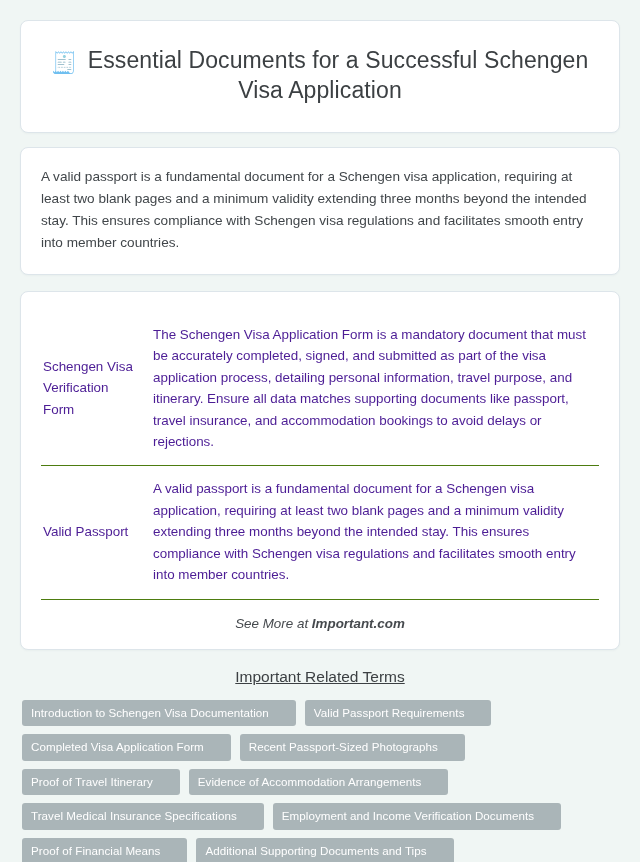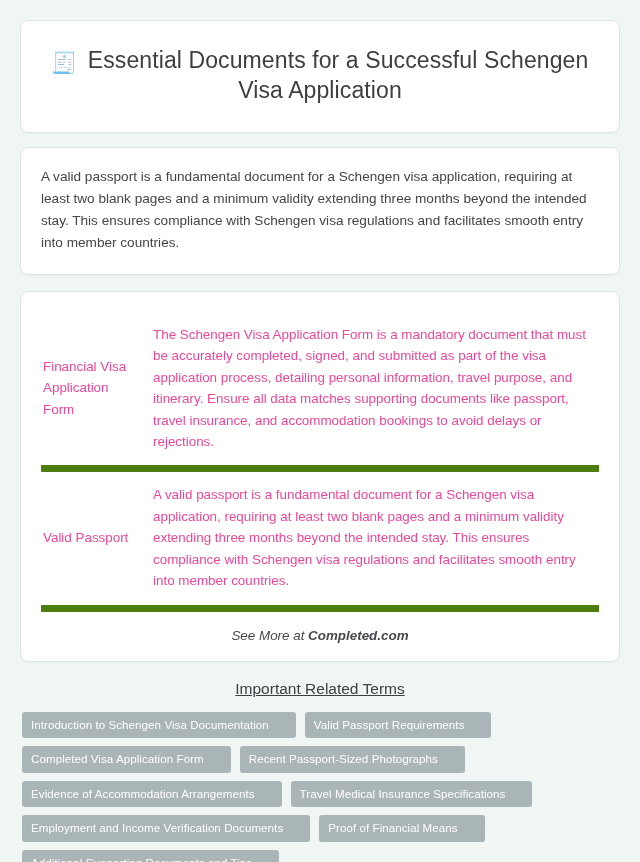--- a/index.html
+++ b/index.html
@@ -75,26 +75,26 @@
     padding: 20px 20px 16px 20px;
     margin-bottom: 18px;
   }
   table.doc-table {
     width: 100%;
     border-collapse: collapse;
     table-layout: fixed;
   }
   table.doc-table td {
     border-top: 1px solid #e4e4e4;
-    border-bottom: 7px solid #4d7c0f;
+    border-bottom: 1px solid #4d7c0f;
     padding: 12px 8px 13px 2px;
     vertical-align: middle;
     font-size: 13.4px;
     line-height: 1.6;
-    color: #ec4899;
+    color: #4c1d95;
   }
   table.doc-table tr:first-child td { border-top: none; }
   td.term-cell {
     width: 110px;
     padding-right: 14px;
     color: #3f4448;
   }
   td.desc-cell {
     padding-left: 10px;
   }
@@ -153,39 +153,40 @@
   </div>
 
   <div class="card intro-card">
     <p class="intro-text">A valid passport is a fundamental document for a Schengen visa application, requiring at least two blank pages and a minimum validity extending three months beyond the intended stay. This ensures compliance with Schengen visa regulations and facilitates smooth entry into member countries.</p>
   </div>
 
   <div class="card table-card">
     <table class="doc-table">
       <tbody>
         <tr>
-          <td class="term-cell">Financial Visa Application Form</td>
+          <td class="term-cell">Schengen Visa Verification Form</td>
           <td class="desc-cell">The Schengen Visa Application Form is a mandatory document that must be accurately completed, signed, and submitted as part of the visa application process, detailing personal information, travel purpose, and itinerary. Ensure all data matches supporting documents like passport, travel insurance, and accommodation bookings to avoid delays or rejections.</td>
         </tr>
         <tr>
           <td class="term-cell">Valid Passport</td>
           <td class="desc-cell">A valid passport is a fundamental document for a Schengen visa application, requiring at least two blank pages and a minimum validity extending three months beyond the intended stay. This ensures compliance with Schengen visa regulations and facilitates smooth entry into member countries.</td>
         </tr>
       </tbody>
     </table>
-    <div class="see-more"><span>See More at </span><span class="brand">Completed.com</span></div>
+    <div class="see-more"><span>See More at </span><span class="brand">Important.com</span></div>
   </div>
 
   <div class="terms-section">
     <h2 class="terms-heading">Important Related Terms</h2>
     <div class="tag-list">
       <span class="tag">Introduction to Schengen Visa Documentation</span>
       <span class="tag">Valid Passport Requirements</span>
       <span class="tag">Completed Visa Application Form</span>
       <span class="tag">Recent Passport-Sized Photographs</span>
+      <span class="tag">Proof of Travel Itinerary</span>
       <span class="tag">Evidence of Accommodation Arrangements</span>
       <span class="tag">Travel Medical Insurance Specifications</span>
       <span class="tag">Employment and Income Verification Documents</span>
       <span class="tag">Proof of Financial Means</span>
       <span class="tag">Additional Supporting Documents and Tips</span>
     </div>
   </div>
 
   <div class="spacer"></div>
 

